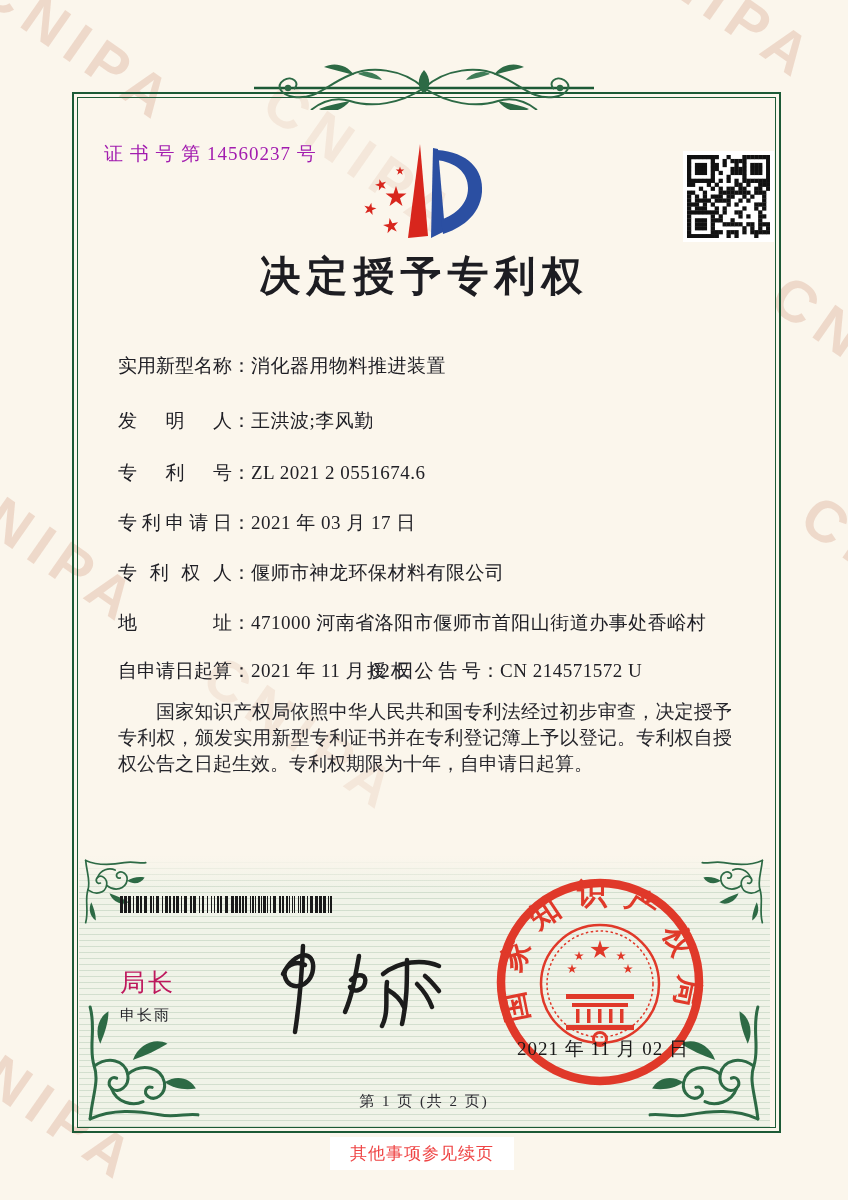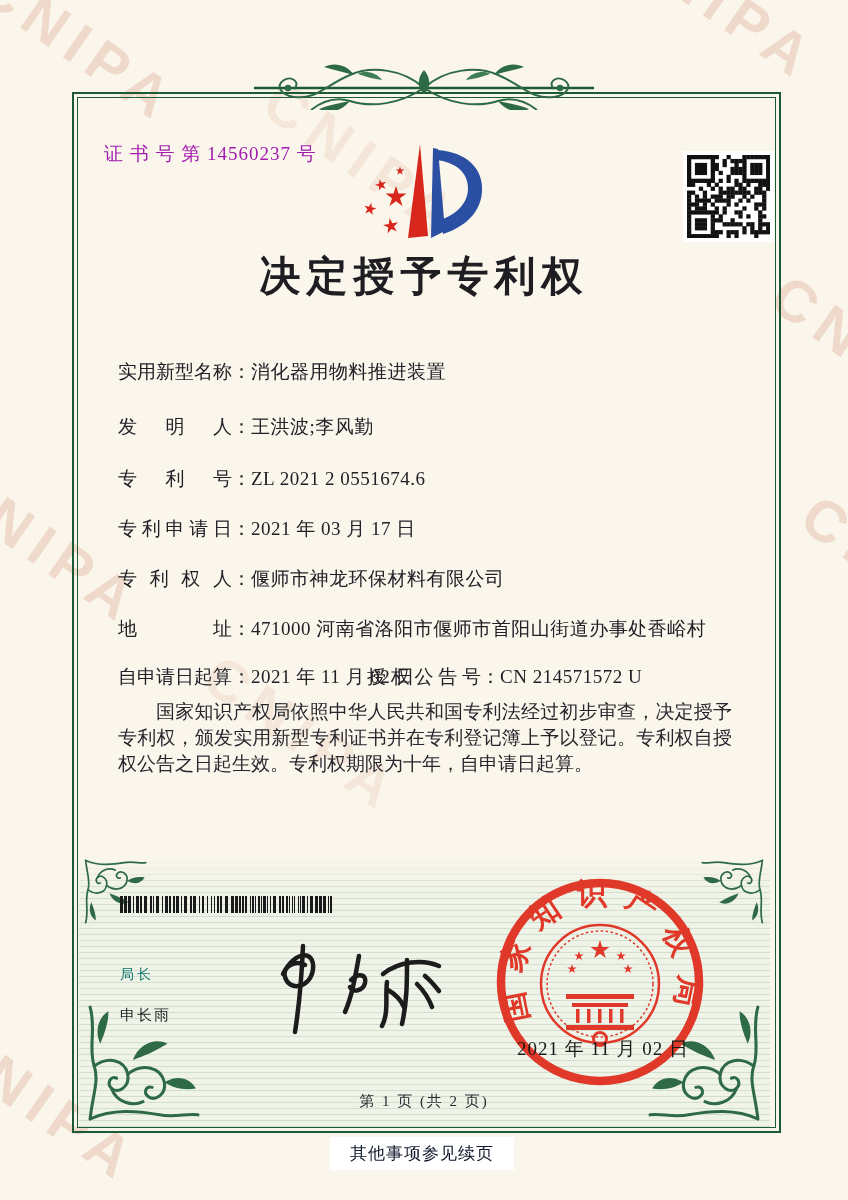--- a/index.html
+++ b/index.html
@@ -14,48 +14,48 @@
   .frame-inner{position:absolute;inset:3px;border:1px solid #1c5a36;}
   
   .top-orn{position:absolute;left:254px;top:58px;width:340px;height:52px;}
   
   .cert-no{position:absolute;left:104px;top:141px;font-size:19px;color:#a21caf;letter-spacing:1px;}
   .logo{position:absolute;left:350px;top:132px;width:142px;height:120px;}
   .qr{position:absolute;left:683px;top:151px;width:83px;height:83px;background:#fff;padding:4px;}
   .title{position:absolute;left:0;top:249px;width:848px;text-align:center;font-size:41px;font-weight:bold;
          color:#1d1d22;letter-spacing:6px;}
   
-  .field-row{position:absolute;left:118px;font-size:19px;color:#202026;white-space:nowrap;margin-top:6px;}
+  .field-row{position:absolute;left:118px;font-size:19px;color:#202026;white-space:nowrap;}
   .flabel{display:inline-block;width:114px;text-align:justify;text-align-last:justify;vertical-align:top;}
   .fgroup2{position:absolute;left:249px;top:0;white-space:nowrap;}
   .fvalue{letter-spacing:.5px;}
   
   .body-text{position:absolute;left:118px;top:699px;width:614px;font-size:19px;line-height:26px;
              color:#26262c;text-align:justify;}
   .body-text p{margin:0;text-indent:2em;}
   
   .wavy{position:absolute;left:79px;top:856px;width:691px;height:271px;background-color:#f0f3e8;
         background-image:repeating-linear-gradient(180deg,rgba(141,175,146,.30) 0px,rgba(141,175,146,.30) 1px,
         rgba(240,243,232,0) 1px,rgba(240,243,232,0) 6px);}
   .wavy::before{content:"";position:absolute;left:0;top:0;right:0;height:34px;
         background:linear-gradient(180deg,#fbf6ec 0%,rgba(251,246,236,0) 100%);}
   .flourish{position:absolute;width:122px;height:122px;}
   .fl-bl{left:80px;top:1003px;}
   .fl-br{left:646px;top:1003px;transform:scaleX(-1);}
   .fl-tl{left:80px;top:857px;width:68px;height:68px;transform:scaleY(-1);}
   .fl-tr{left:700px;top:857px;width:68px;height:68px;transform:scale(-1,-1);}
   .barcode{position:absolute;left:120px;top:896px;width:218px;height:17px;}
-  .director-label{position:absolute;left:120px;top:966px;font-size:14px;color:#0f766e;letter-spacing:3px;text-align:center;}
+  .director-label{position:absolute;left:120px;top:966px;font-size:25px;color:#be185d;letter-spacing:3px;text-align:center;}
   .director-name{position:absolute;left:120px;top:1006px;font-size:15px;color:#1f1f24;letter-spacing:2px;}
   .signature{position:absolute;left:255px;top:938px;width:200px;height:102px;}
   .seal{position:absolute;left:494px;top:876px;width:212px;height:212px;opacity:.95;}
   .seal-date{position:absolute;left:517px;top:1036px;font-size:19px;color:#191919;letter-spacing:1px;white-space:nowrap;}
   .page-info{position:absolute;left:0;top:1092px;width:848px;text-align:center;font-size:15px;color:#2a2a30;letter-spacing:2px;}
   .note-box{position:absolute;left:330px;top:1137px;width:184px;height:33px;background:#ffffff;
-            text-align:center;line-height:33px;font-size:17px;color:#0f172a;letter-spacing:1px;}
+            text-align:center;line-height:33px;font-size:17px;color:#ef4444;letter-spacing:1px;}
 </style>
 </head>
 <body>
 
 <div class="page">
 
   <div class="wm" style="left:-34px;top:10px;">CNIPA</div>
   <div class="wm" style="left:606px;top:-32px;">CNIPA</div>
   <div class="wm" style="left:758px;top:320px;">CNIPA</div>
   <div class="wm" style="left:-70px;top:512px;">CNIPA</div>

